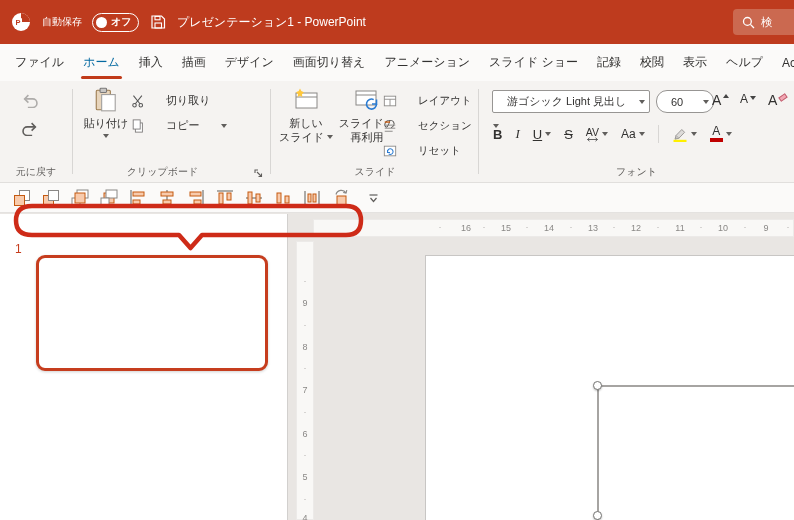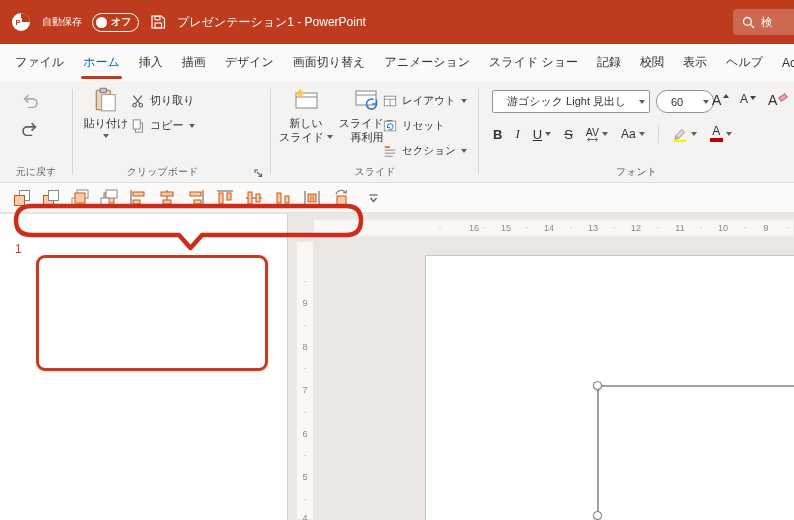--- a/index.html
+++ b/index.html
@@ -25,21 +25,21 @@
   .tab.active::after { content:""; position:absolute; left:0; right:0; bottom:2px; height:3px; border-radius:2px; background:#C13B1A; }
 
   
   .ribbon { position:absolute; top:81px; left:0; right:0; height:102px; background:#F5F3F1; border-bottom:1px solid #E1DFDD; }
   .rdiv { position:absolute; top:8px; bottom:8px; width:1px; background:#D8D6D4; }
   .grp { position:absolute; top:0; height:100%; }
   .grp-label { position:absolute; bottom:3px; left:0; right:0; text-align:center; font-size:10px; color:#605E5C; white-space:nowrap; }
   .ubtn { position:absolute; width:24px; height:20px; cursor:pointer; }
   .rbig { position:absolute; top:6px; display:flex; flex-direction:column; align-items:center; font-size:11px; color:#323130; cursor:pointer; text-align:center; line-height:14px; }
   .rbig .ic { margin-bottom:3px; }
-  .rbtn { display:flex; align-items:center; gap:5px; font-size:11px; color:#323130; height:25px; cursor:pointer; white-space:nowrap; }
+  .rbtn { display:flex; align-items:center; gap:21px; font-size:11px; color:#323130; height:25px; cursor:pointer; white-space:nowrap; }
   .cv { display:inline-block; width:0; height:0; border-left:3.5px solid transparent; border-right:3.5px solid transparent; border-top:4px solid #605E5C; }
   .launcher { position:absolute; right:5px; bottom:5px; width:12px; height:12px; cursor:pointer; }
 
   .combo { position:absolute; top:9px; height:23px; background:#fff; border:1px solid #979593; border-radius:2px; display:flex; align-items:center; font-size:11px; color:#323130; padding:0 14px 0 14px; white-space:nowrap; overflow:hidden; cursor:pointer; }
   .combo .cv { position:absolute; right:4px; top:9px; }
   .fsz { position:absolute; top:11px; display:flex; align-items:flex-start; gap:2px; cursor:pointer; color:#323130; }
   .tri-up { display:inline-block; width:0; height:0; border-left:3px solid transparent; border-right:3px solid transparent; border-bottom:4.5px solid #444; margin-top:2px; }
   .tri-dn { display:inline-block; width:0; height:0; border-left:3px solid transparent; border-right:3px solid transparent; border-top:4.5px solid #444; margin-top:4px; }
   .eraser { display:inline-block; width:8px; height:5px; background:#F2A7B3; border:1px solid #C06070; transform:rotate(-35deg); margin-top:3px; }
   .frow2 { position:absolute; left:14px; top:40px; height:26px; display:flex; align-items:center; gap:13px; }
@@ -216,33 +216,33 @@
         <div class="rbtn" style="font-size:10.5px;">
           <svg width="14" height="14" viewBox="0 0 16 16">
             <rect x="1.5" y="2.5" width="13" height="11" fill="#fff" stroke="#8A8886"></rect>
             <path d="M1.5 6 H14.5 M8 6 V13.5" stroke="#8A8886"></path>
           </svg>
           <span>レイアウト</span>
           <i class="cv"></i>
         </div>
         <div class="rbtn" style="font-size:10.5px;">
           <svg width="14" height="14" viewBox="0 0 16 16">
+            <path d="M2 3.5 h6" stroke="#C55A11" stroke-width="1.6"></path>
+            <path d="M2 7 h12 M2 10.5 h12 M2 14 h9" stroke="#8A8886" stroke-width="1.1"></path>
+          </svg>
+          <span>セクション</span>
+          <i class="cv"></i>
+        </div>
+        <div class="rbtn" style="font-size:10.5px;">
+          <svg width="14" height="14" viewBox="0 0 16 16">
             <rect x="1.5" y="2.5" width="13" height="11" fill="#fff" stroke="#8A8886"></rect>
             <path d="M5.2 9.5 a3.2 3.2 0 1 1 1.2 1.8" fill="none" stroke="#2B7CD3" stroke-width="1.2"></path>
             <path d="M5.2 6.8 v2.8 h2.8" fill="none" stroke="#2B7CD3" stroke-width="1.2"></path>
           </svg>
           <span>リセット</span>
-        </div>
-        <div class="rbtn" style="font-size:10.5px;">
-          <svg width="14" height="14" viewBox="0 0 16 16">
-            <path d="M2 3.5 h6" stroke="#C55A11" stroke-width="1.6"></path>
-            <path d="M2 7 h12 M2 10.5 h12 M2 14 h9" stroke="#8A8886" stroke-width="1.1"></path>
-          </svg>
-          <span>セクション</span>
-          <i class="cv"></i>
         </div>
       </div>
       <div class="grp-label">スライド</div>
     </div>
     <div class="rdiv" style="left:478px;"></div>
 
     <div class="grp" style="left:479px; right:0;">
       <div class="combo" style="left:13px; width:158px;">
         <span>游ゴシック Light 見出し</span>
         <i class="cv"></i>
@@ -405,21 +405,21 @@
 
   <div class="ws">
     <div class="thumb-panel">
       <span class="slide-num">1</span>
       <div class="thumb"></div>
     </div>
 
     <div class="editor">
       <div class="hruler">
         <i class="hdot" style="left:126px;"></i>
-        <span class="hnum" style="left:160px;text-align:center;">16</span>
+        <span class="hnum" style="left:152px;text-align:center;">16</span>
         <i class="hdot" style="left:170px;"></i>
         <span class="hnum" style="left:192px;">15</span>
         <i class="hdot" style="left:213px;"></i>
         <span class="hnum" style="left:235px;">14</span>
         <i class="hdot" style="left:257px;"></i>
         <span class="hnum" style="left:279px;">13</span>
         <i class="hdot" style="left:300px;"></i>
         <span class="hnum" style="left:322px;">12</span>
         <i class="hdot" style="left:344px;"></i>
         <span class="hnum" style="left:366px;">11</span>

